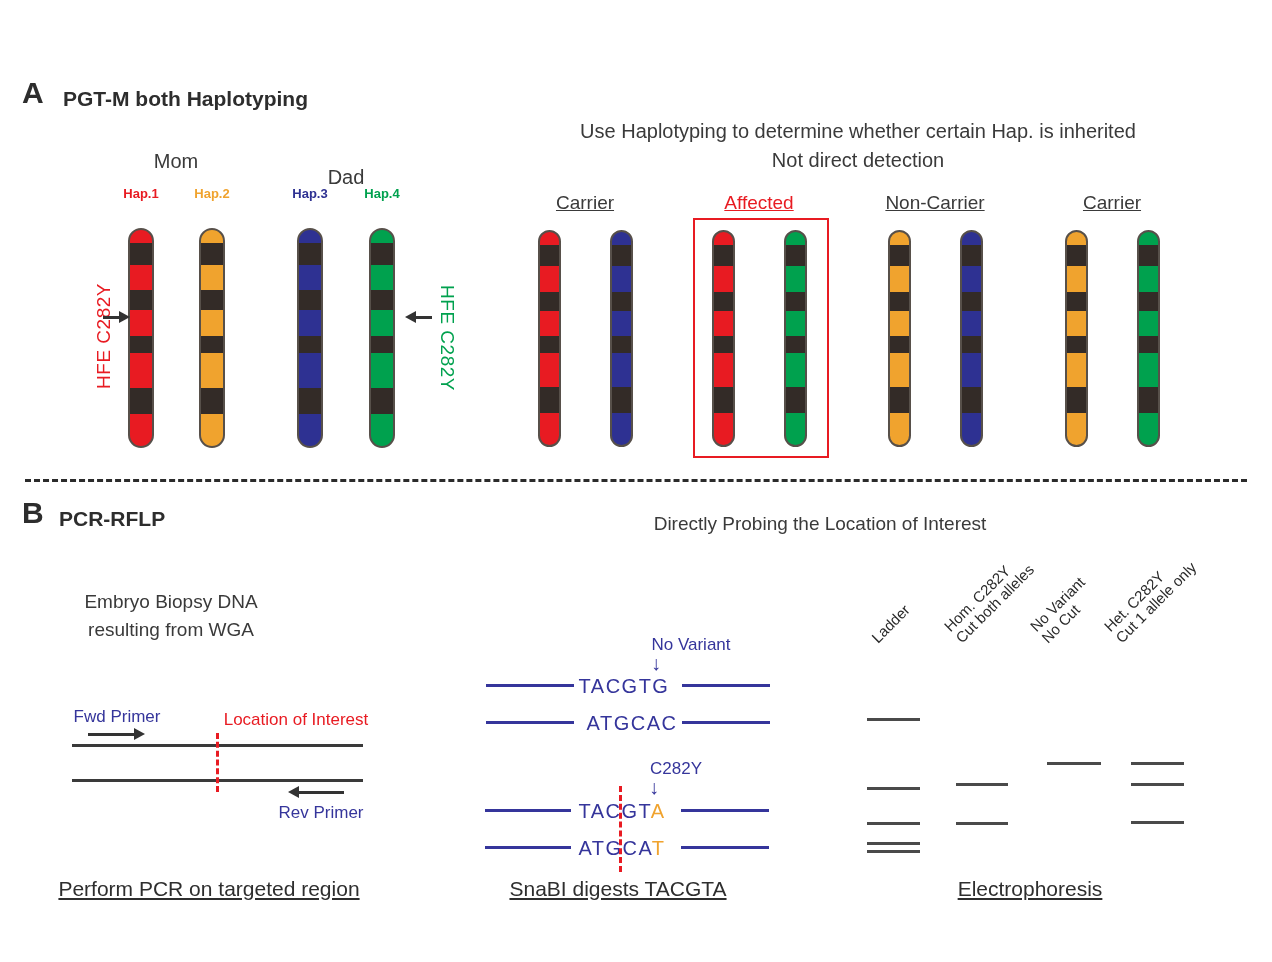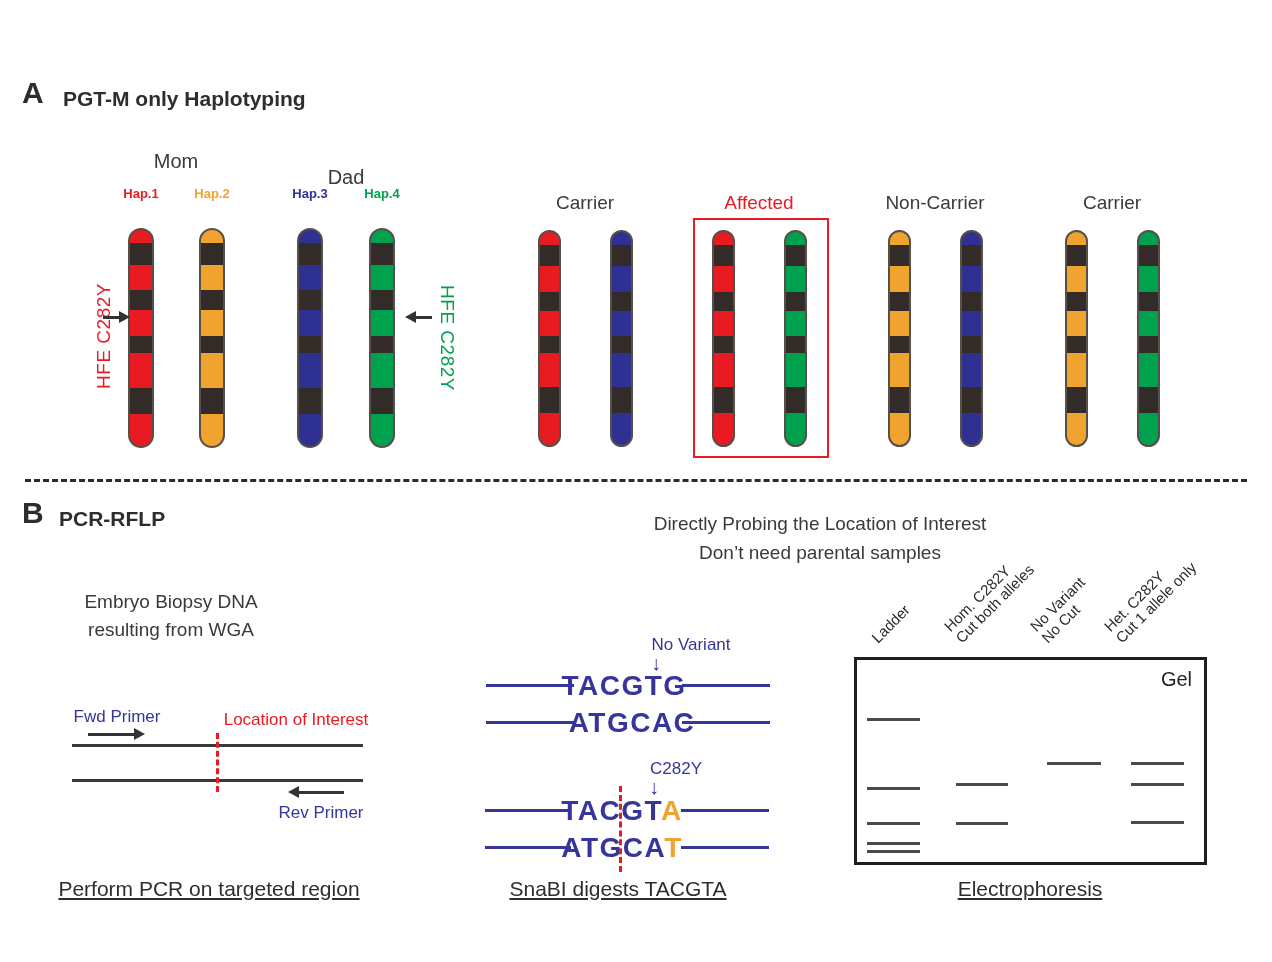--- a/index.html
+++ b/index.html
@@ -22,57 +22,61 @@
       var(--band) 28%, var(--band) 37%,
       var(--c) 37%, var(--c) 49%,
       var(--band) 49%, var(--band) 57%,
       var(--c) 57%, var(--c) 73%,
       var(--band) 73%, var(--band) 85%,
       var(--c) 85%, var(--c) 100%);
   }
   .vtext { position:absolute; font-size:19px; white-space:nowrap; letter-spacing:0.5px; }
   .vtext.left  { color:var(--red);  transform:translate(-50%,-50%) rotate(-90deg); }
   .vtext.right { color:var(--green); transform:translate(-50%,-50%) rotate(90deg); }
-  .emb-label { position:absolute; font-size:19px; color:#3a3a3a; transform:translateX(-50%); white-space:nowrap; }
+  .emb-label { position:absolute; font-size:19px; color:#3a3a3a; transform:translateX(-50%); white-space:nowrap;text-decoration:underline; }
   .emb-label.affected { color:var(--red); }
   .affected-box { position:absolute; border:2px solid var(--red); }
   .arrow-line { position:absolute; height:2.5px; background:#333; }
   .arrow-head-right { position:absolute; width:0; height:0;
     border-top:6px solid transparent; border-bottom:6px solid transparent; border-left:11px solid #333; }
   .arrow-head-left { position:absolute; width:0; height:0;
     border-top:6px solid transparent; border-bottom:6px solid transparent; border-right:11px solid #333; }
   .divider { position:absolute; left:25px; top:479px; width:1222px; border-top:3px dashed #2b2b2b; }
   .navy-text { color:var(--navy); }
   .red-text { color:var(--red); }
   .intro { position:absolute; text-align:center; font-size:19px; color:#3a3a3a; line-height:28px; }
   .smalllab { position:absolute; font-size:17px; white-space:nowrap; transform:translateX(-50%); }
   .dna-line { position:absolute; height:2.5px; background:#3a3a3a; }
   .cutline { position:absolute; width:0; border-left:3px dashed var(--red); }
   .seq-line { position:absolute; height:3px; background:var(--navy); }
-  .seq-text { position:absolute; font-size:28px; font-weight:700; letter-spacing:1.5px;
+  .seq-text { position:absolute; font-size:20px; font-weight:400; letter-spacing:1.5px;
     color:var(--navy); transform:translate(-50%,-50%); white-space:nowrap; }
   .seq-text .varbase { color:var(--orange); }
   .downarrow { position:absolute; font-size:20px; font-weight:bold; color:var(--navy);
     transform:translateX(-50%); line-height:20px; }
   .caption { position:absolute; font-size:21px; color:#2e2e2e; transform:translateX(-50%); white-space:nowrap;text-decoration:underline; }
   .gel-box { position:absolute; left:854px; top:657px; width:353px; height:208px;
     box-sizing:border-box; border:3px solid #1f1f1f; background:#fff; }
   .gel-name { position:absolute; right:12px; top:8px; font-size:20px; color:#1f1f1f; }
   .gel-band { position:absolute; height:3px; background:#4a4a4a; }
   .gel-label { position:absolute; font-size:15px; line-height:16px; color:#2a2a2a;
     white-space:nowrap; transform:rotate(-45deg); transform-origin:0 100%; }
 </style>
 </head>
 <body>
 
 <div class="canvas">
 
   <div class="plabel" style="left:22px; top:76px;">A</div>
-  <div class="ptitle" style="left:63px; top:87px;">PGT-M only Haplotyping</div>
-
+  <div class="ptitle" style="left:63px; top:87px;">PGT-M both Haplotyping</div>
+
+  <div class="note" style="left:500px; top:117px; width:716px;">
+    <div>Use Haplotyping to determine whether certain Hap. is inherited</div>
+    <div>Not direct detection</div>
+  </div>
 
   <div class="glabel" style="left:176px; top:150px;">Mom</div>
   <div class="glabel" style="left:346px; top:150px;margin-top:16px;">Dad</div>
 
   <div id="hap-labels">
       <div class="hap" style="left: 141px; top: 186px; color: rgb(232, 27, 34);">Hap.1</div>
       <div class="hap" style="left: 212px; top: 186px; color: rgb(240, 163, 46);">Hap.2</div>
       <div class="hap" style="left: 310px; top: 186px; color: rgb(46, 49, 146);">Hap.3</div>
       <div class="hap" style="left: 382px; top: 186px; color: rgb(0, 161, 78);">Hap.4</div>
     </div>
@@ -107,21 +111,20 @@
       <div class="chrom" style="left: 1136.5px; top: 230px; width: 23px; height: 217px; --c: #00a14e; border-radius: 11.5px;"></div>
     </div>
 
   <div class="divider"></div>
 
   <div class="plabel" style="left:22px; top:496px;">B</div>
   <div class="ptitle" style="left:59px; top:507px;">PCR-RFLP</div>
 
   <div class="note" style="left:470px; top:509px; width:700px; font-size:19px;">
     <div>Directly Probing the Location of Interest</div>
-    <div>Don’t need parental samples</div>
   </div>
 
   <div class="intro" style="left:36px; top:588px; width:270px;">
     <div>Embryo Biopsy DNA</div>
     <div>resulting from WGA</div>
   </div>
 
   <div class="smalllab navy-text" style="left:117px; top:707px;">Fwd Primer</div>
   <div class="arrow-line" style="left:88px; top:733px; width:48px;"></div>
   <div class="arrow-head-right" style="left:134px; top:728px;"></div>
@@ -182,23 +185,20 @@
       </div>
       <div class="gel-label" style="left: 1050px; top: 614px;">
         <div class="" style="position: static;">No Variant</div>
         <div class="" style="position: static;">No Cut</div>
       </div>
       <div class="gel-label" style="left: 1124px; top: 614px;">
         <div class="" style="position: static;">Het. C282Y</div>
         <div class="" style="position: static;">Cut 1 allele only</div>
       </div>
     </div>
-  <div class="gel-box">
-    <div class="gel-name">Gel</div>
-  </div>
   <div id="gel-bands">
       <div class="gel-band" style="left: 867px; top: 718px; width: 53px;"></div>
       <div class="gel-band" style="left: 867px; top: 787px; width: 53px;"></div>
       <div class="gel-band" style="left: 867px; top: 822px; width: 53px;"></div>
       <div class="gel-band" style="left: 867px; top: 842px; width: 53px;"></div>
       <div class="gel-band" style="left: 867px; top: 850px; width: 53px;"></div>
       <div class="gel-band" style="left: 956px; top: 783px; width: 52px;"></div>
       <div class="gel-band" style="left: 956px; top: 822px; width: 52px;"></div>
       <div class="gel-band" style="left: 1047px; top: 762px; width: 54px;"></div>
       <div class="gel-band" style="left: 1131px; top: 762px; width: 53px;"></div>

